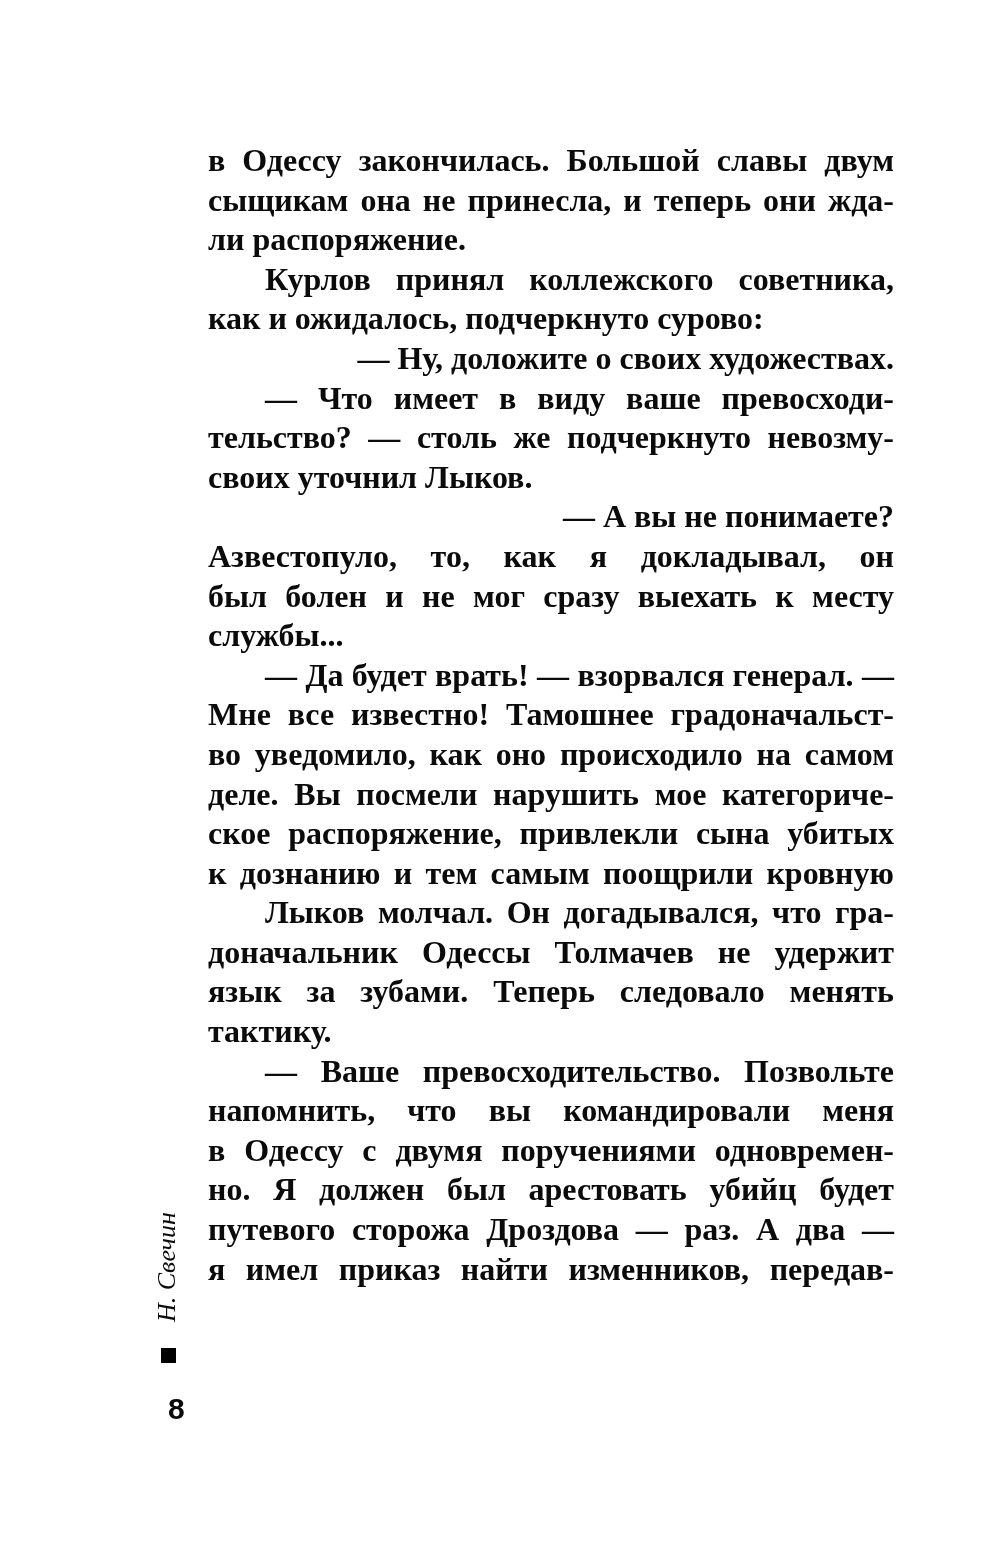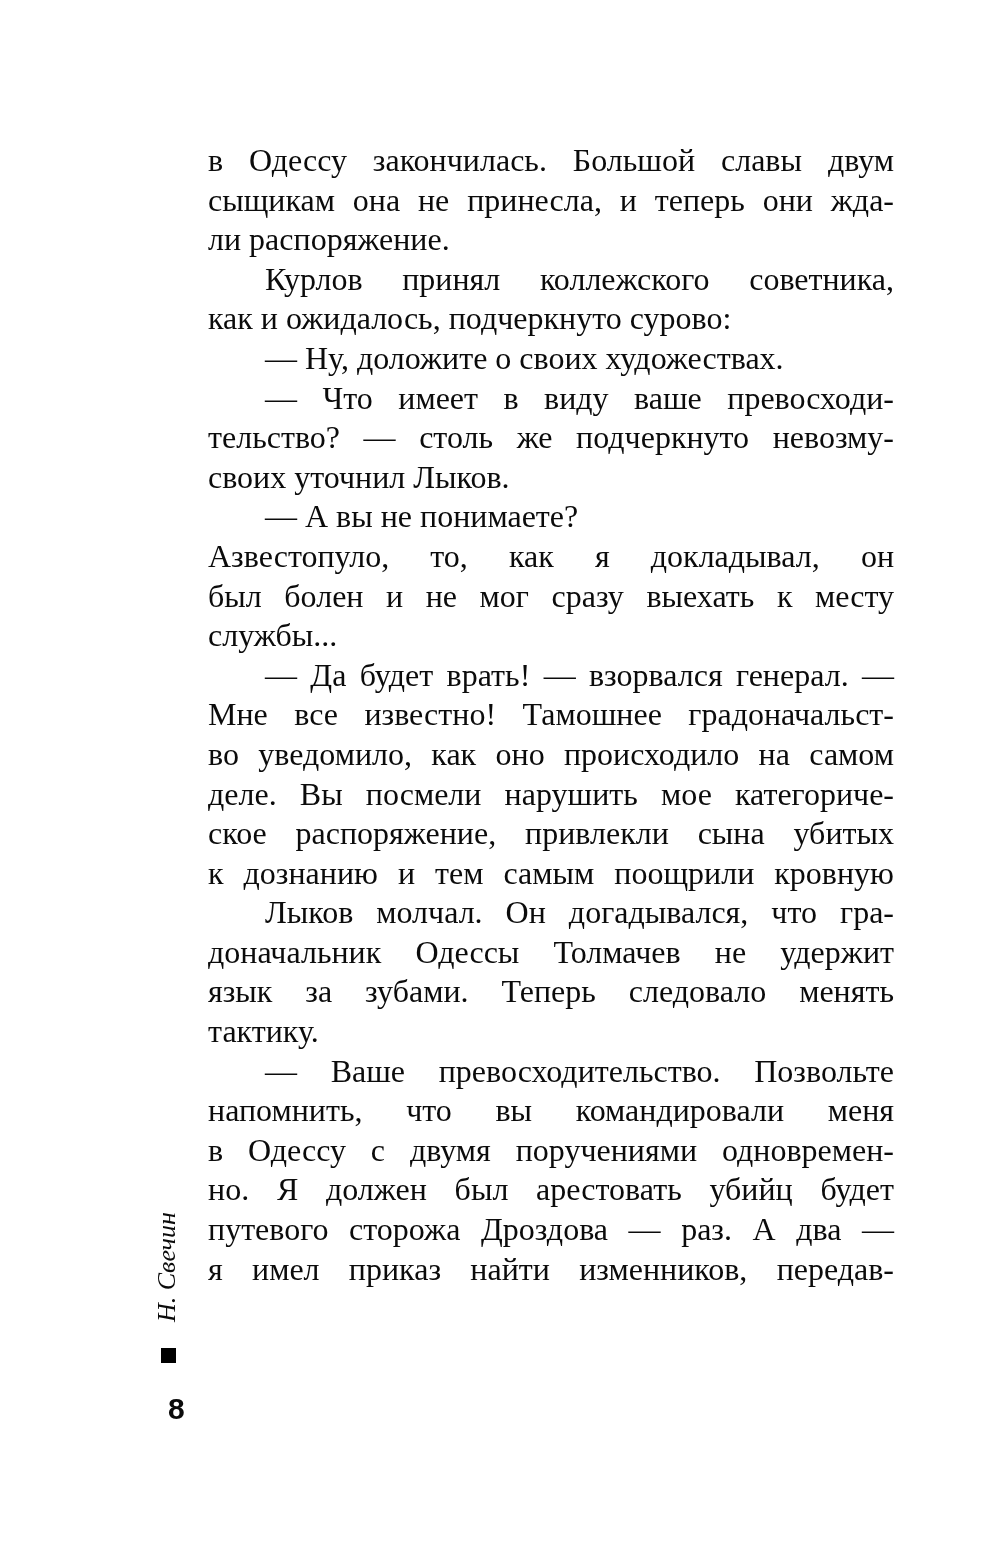--- a/index.html
+++ b/index.html
@@ -15,26 +15,26 @@
     font-family: "Liberation Serif", "DejaVu Serif", serif;
   }
 
   .text-block {
     position: absolute;
     left: 208px;
     top: 141px;
     width: 686px;
     font-size: 32px;
     line-height: 39.6px;
-    font-weight: 400;
+    font-weight: 700;
   }
 
   .ln { text-align: left; white-space: normal; }
   .ln.j { text-align: justify; text-align-last: justify; }
-  .ln.ind { text-indent: 57px; }
+  .ln.ind { text-indent: 57px; text-align: right; }
 
   .author-vertical {
     position: absolute;
     left: 152px;
     top: 1322px;
     transform: rotate(-90deg);
     transform-origin: 0 0;
     font-style: italic;
     font-size: 26px;
     line-height: 30px;

